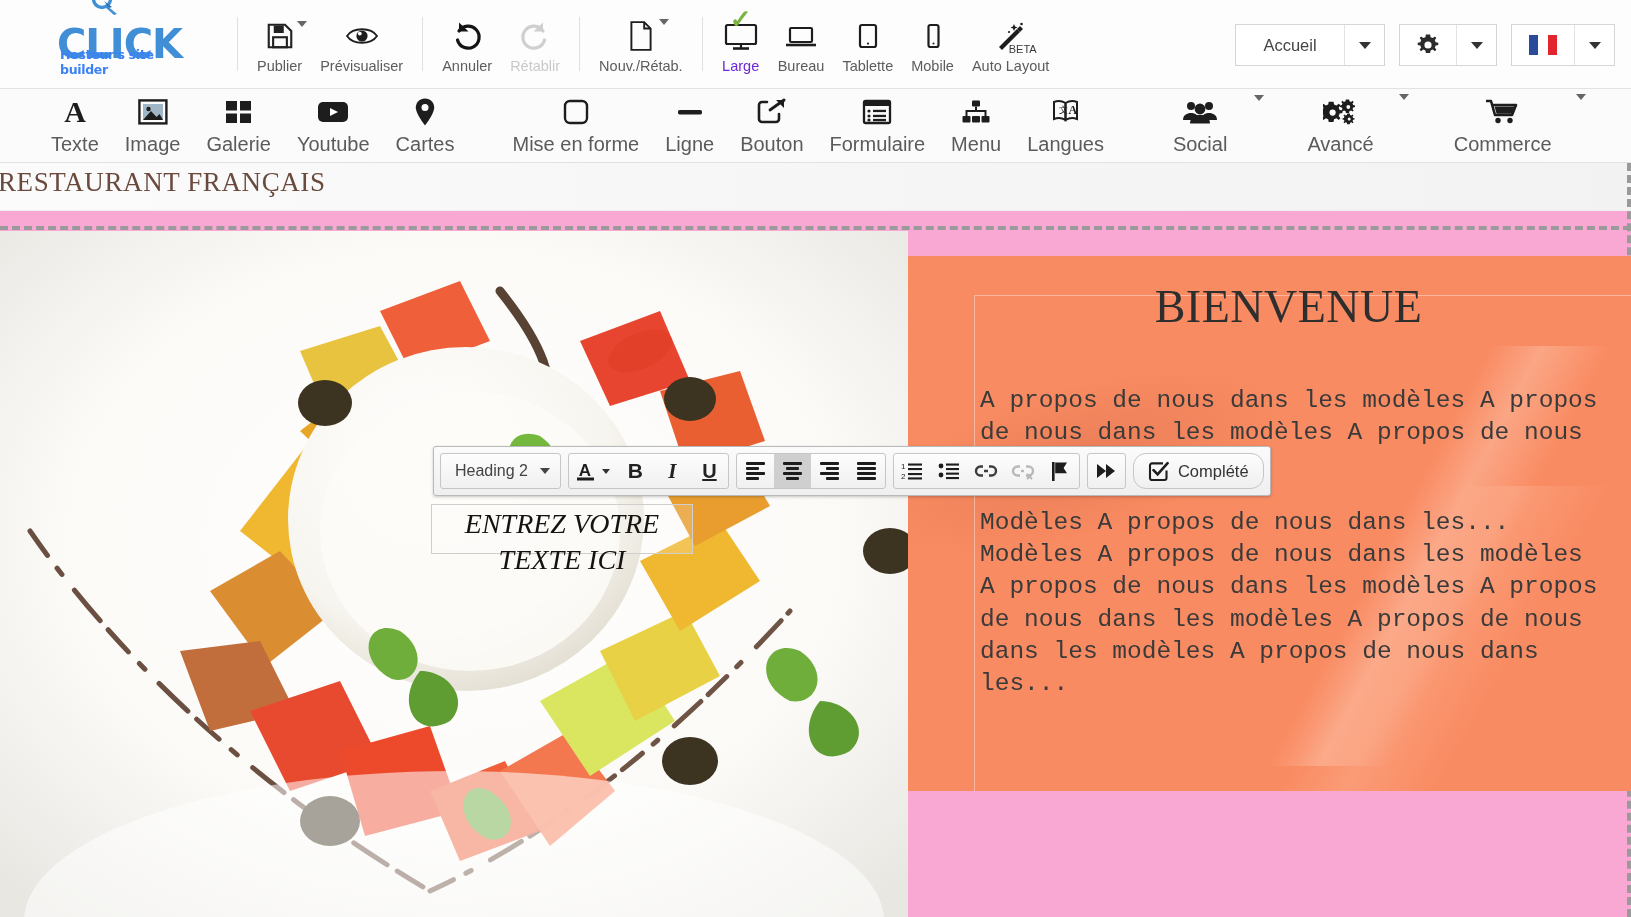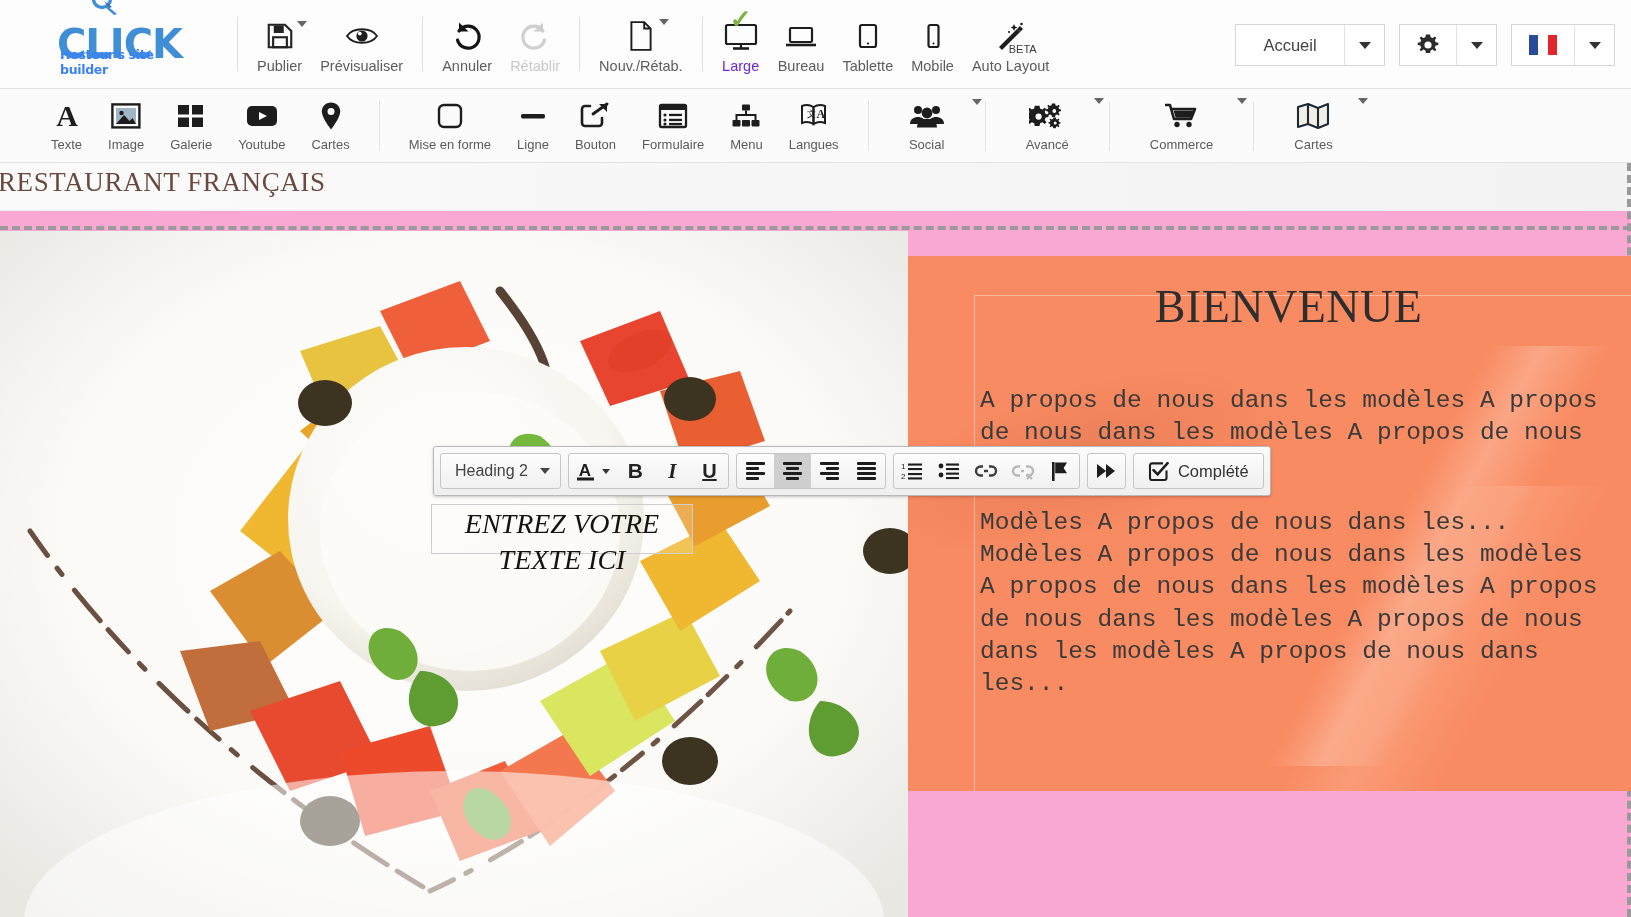--- a/index.html
+++ b/index.html
@@ -113,21 +113,21 @@
     display:flex; align-items:center;
     padding-left: 38px;
   }
   .t2-item {
     position:relative;
     display:flex; flex-direction:column; align-items:center;
     padding: 0 13px;
     cursor:pointer; user-select:none;
   }
   .t2-item .ic { height: 34px; display:flex; align-items:center; justify-content:center; }
-  .t2-item .lb { font-size:13px; color:#5b5b5b; margin-top:4px; white-space:nowrap; }
+  .t2-item .lb { font-size:20px; color:#5b5b5b; margin-top:4px; white-space:nowrap; }
   .t2-sep { width:1px; height:50px; background:#e4e4e4; margin: 0 16px; }
 
   
   .canvas {
     position:absolute; left:0; top:163px; right:0; bottom:0;
     background:#f9a8d4;
     overflow:hidden;
   }
   .site-band {
     position:absolute; left:0; top:0; width:100%; height:48px;
@@ -241,21 +241,21 @@
   .rte-btn.off { opacity: 0.33; }
   .rte-select {
     display:flex; align-items:center; gap:12px;
     height:34px; padding: 0 10px 0 14px;
     font-size: 16px; color:#444;
     min-width: 108px; justify-content:space-between;
   }
   .rte-complete {
     display:flex; align-items:center; gap:9px;
     height:36px; padding: 16px 14px;
-    border:1px solid #c6c6c6; border-radius:3px;
+    border:1px solid #c6c6c6; border-radius:13px;
     background: linear-gradient(to bottom,#fdfdfd 0%,#efefef 100%);
     font-size: 16.5px; color:#333;
     cursor:pointer;
   }
   .bars { display:flex; flex-direction:column; gap:2.5px; width:19px; }
   .bars i { display:block; height:2.4px; background:#1d1d1d; border-radius:1px; }
 
   svg { display:block; }
 </style>
 </head>

